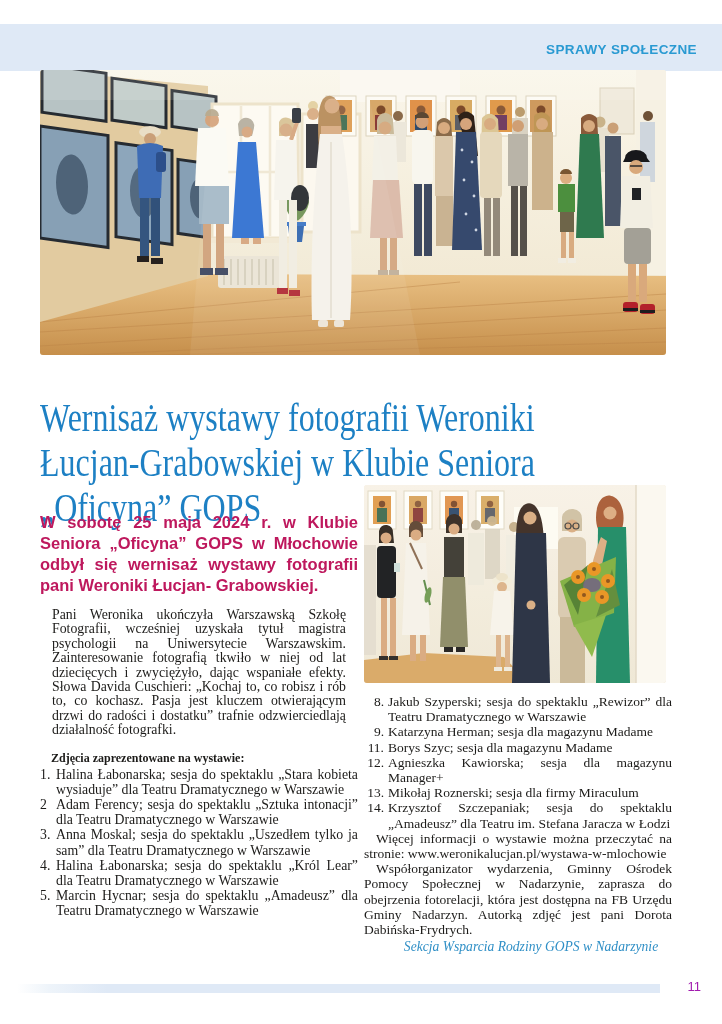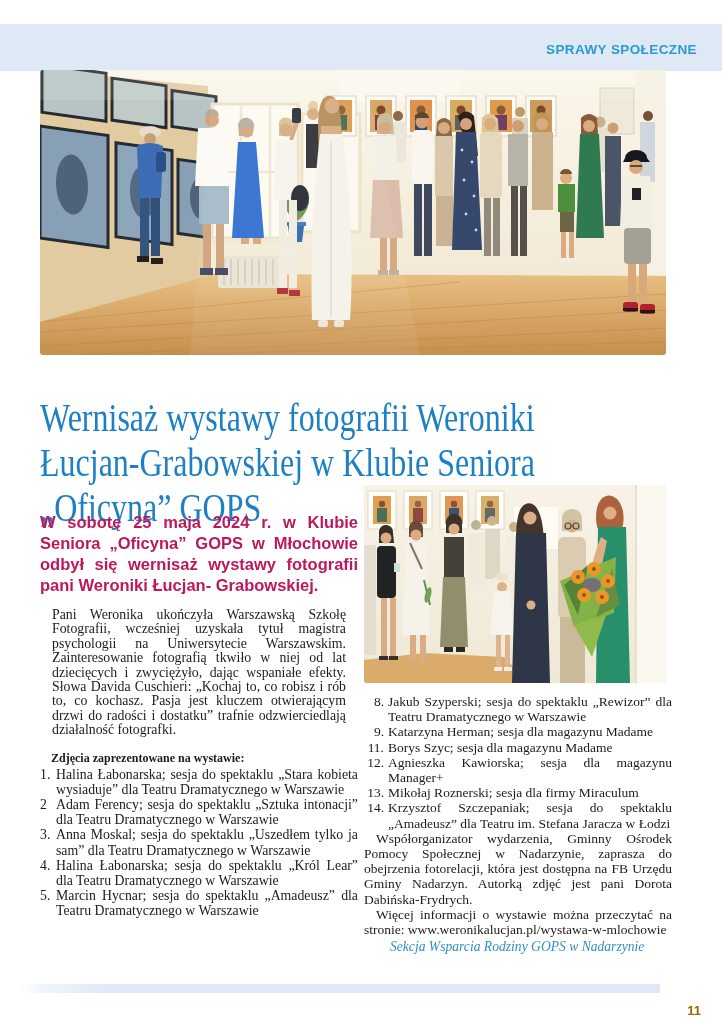--- a/index.html
+++ b/index.html
@@ -33,28 +33,28 @@
   .list-heading{font-weight:bold;font-size:12px;line-height:16px;margin:3px 0 1px 0;text-indent:11px;}
 
   .xlist{list-style:none;margin:0;padding:0;font-size:13.8px;line-height:15.2px;}
   .xlist li{padding-left:16px;text-align:justify;}
   .xlist li .num{display:inline-block;width:16px;margin-left:-16px;}
   .xlist--r{font-size:13.5px;}
   .xlist--r li{padding-left:24px;}
   .xlist--r li .num{width:20px;margin-left:-24px;text-align:right;padding-right:4px;}
 
   .par{font-size:13.5px;line-height:15.2px;text-align:justify;text-indent:12px;margin:0;}
-  .credit{font-size:13.6px;line-height:16px;font-style:italic;color:#2f8fc6;
+  .credit{font-size:13.6px;line-height:16px;font-style:italic;color:#2f8fc6;text-align:center;
           padding-left:26px;margin-top:2px;}
 
   
   .footer-band{position:absolute;left:17px;top:984px;width:643px;height:9px;
                background:linear-gradient(to right,#ffffff 0%,#eef4fa 5%,#dfe9f6 14%,#dfe9f6 100%);}
   .page-num{position:absolute;right:21px;top:979px;font-family:"Liberation Sans",sans-serif;
-            font-weight:bold;font-size:13px;color:#a16207;margin-top:24px;}
+            font-weight:normal;font-size:13px;color:#a21caf;}
 </style>
 </head>
 <body>
 
 <div class="page">
 
   <header class="topbar">
     <span class="kicker">SPRAWY SPOŁECZNE</span>
   </header>
 
@@ -453,21 +453,21 @@
 
 
         <li><span class="num">11.</span><span>Borys Szyc; sesja dla magazynu Madame</span></li>
 
         <li><span class="num">12.</span><span>Agnieszka Kawiorska; sesja dla magazynu Manager+</span></li>
 
         <li><span class="num">13.</span><span>Mikołaj Roznerski; sesja dla firmy Miraculum</span></li>
 
         <li><span class="num">14.</span><span>Krzysztof Szczepaniak; sesja do spektaklu „Amadeusz” dla Teatru im. Stefana Jaracza w Łodzi</span></li>
       </ol>
+    <p class="par">Więcej informacji o wystawie można przeczytać na stronie: www.weronikalucjan.pl/wystawa-w-mlochowie</p>
     <p class="par">Współorganizator wydarzenia, Gminny Ośrodek Pomocy Społecznej w Nadarzynie, zaprasza do obejrzenia fotorelacji, która jest dostępna na FB Urzędu Gminy Nadarzyn. Autorką zdjęć jest pani Dorota Dabińska-Frydrych.</p>
-    <p class="par">Więcej informacji o wystawie można przeczytać na stronie: www.weronikalucjan.pl/wystawa-w-mlochowie</p>
     <p class="credit">Sekcja Wsparcia Rodziny GOPS w Nadarzynie</p>
   </section>
 
   <div class="footer-band"></div>
   <span class="page-num">11</span>
 
 </div>
 
 </body></html>

